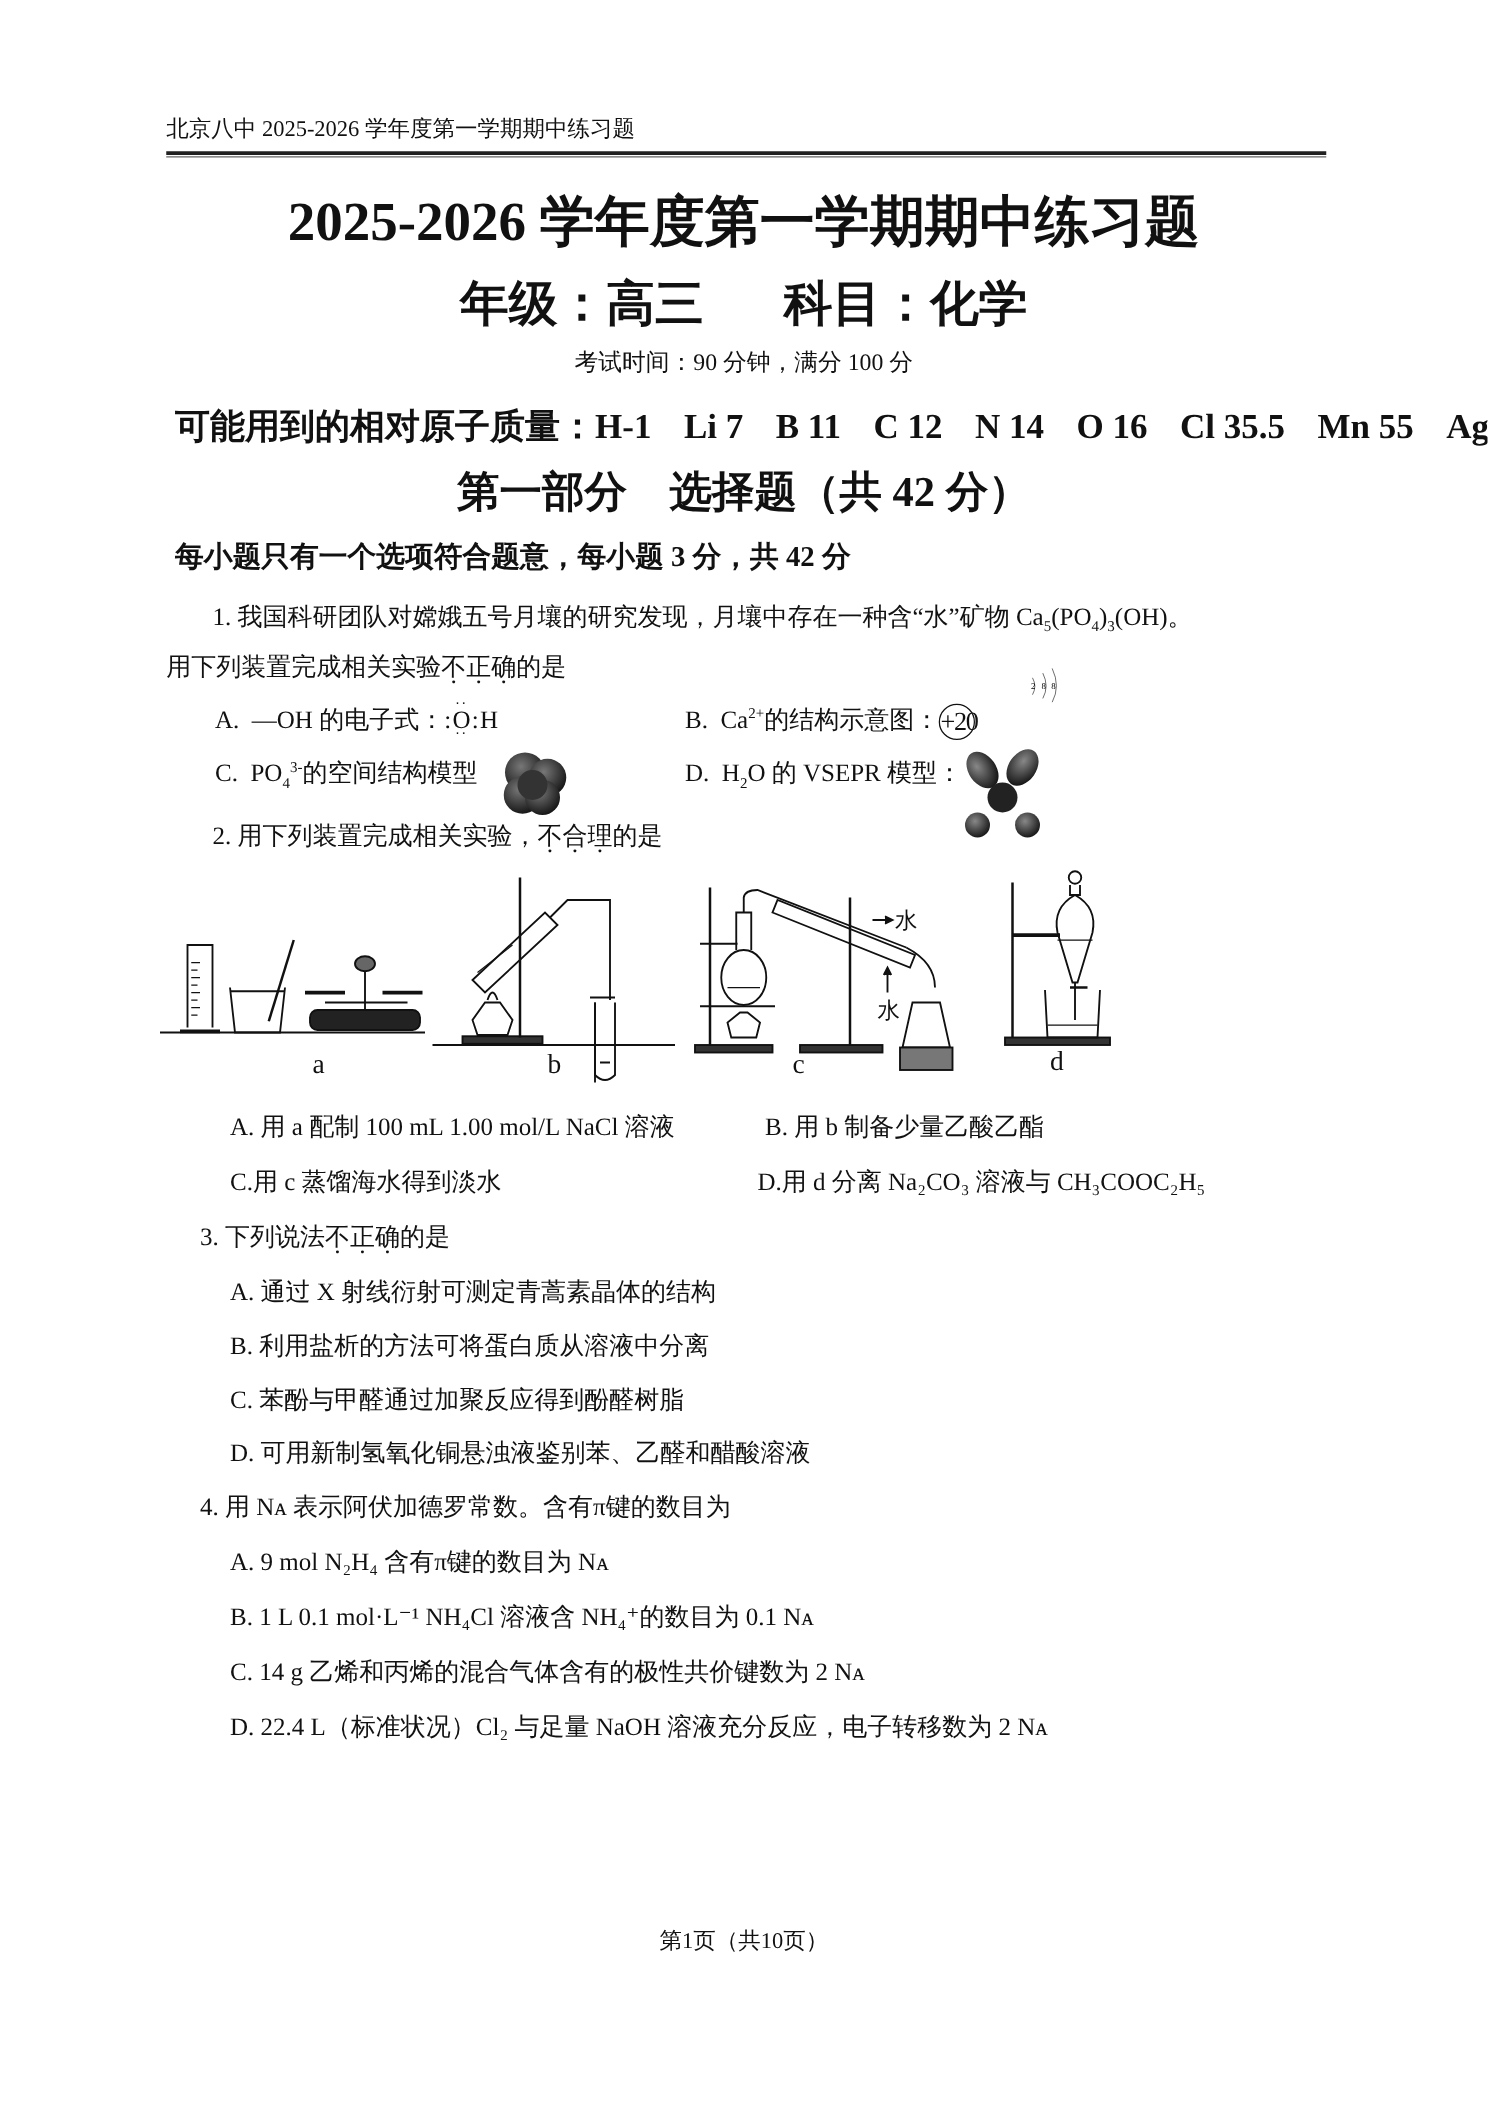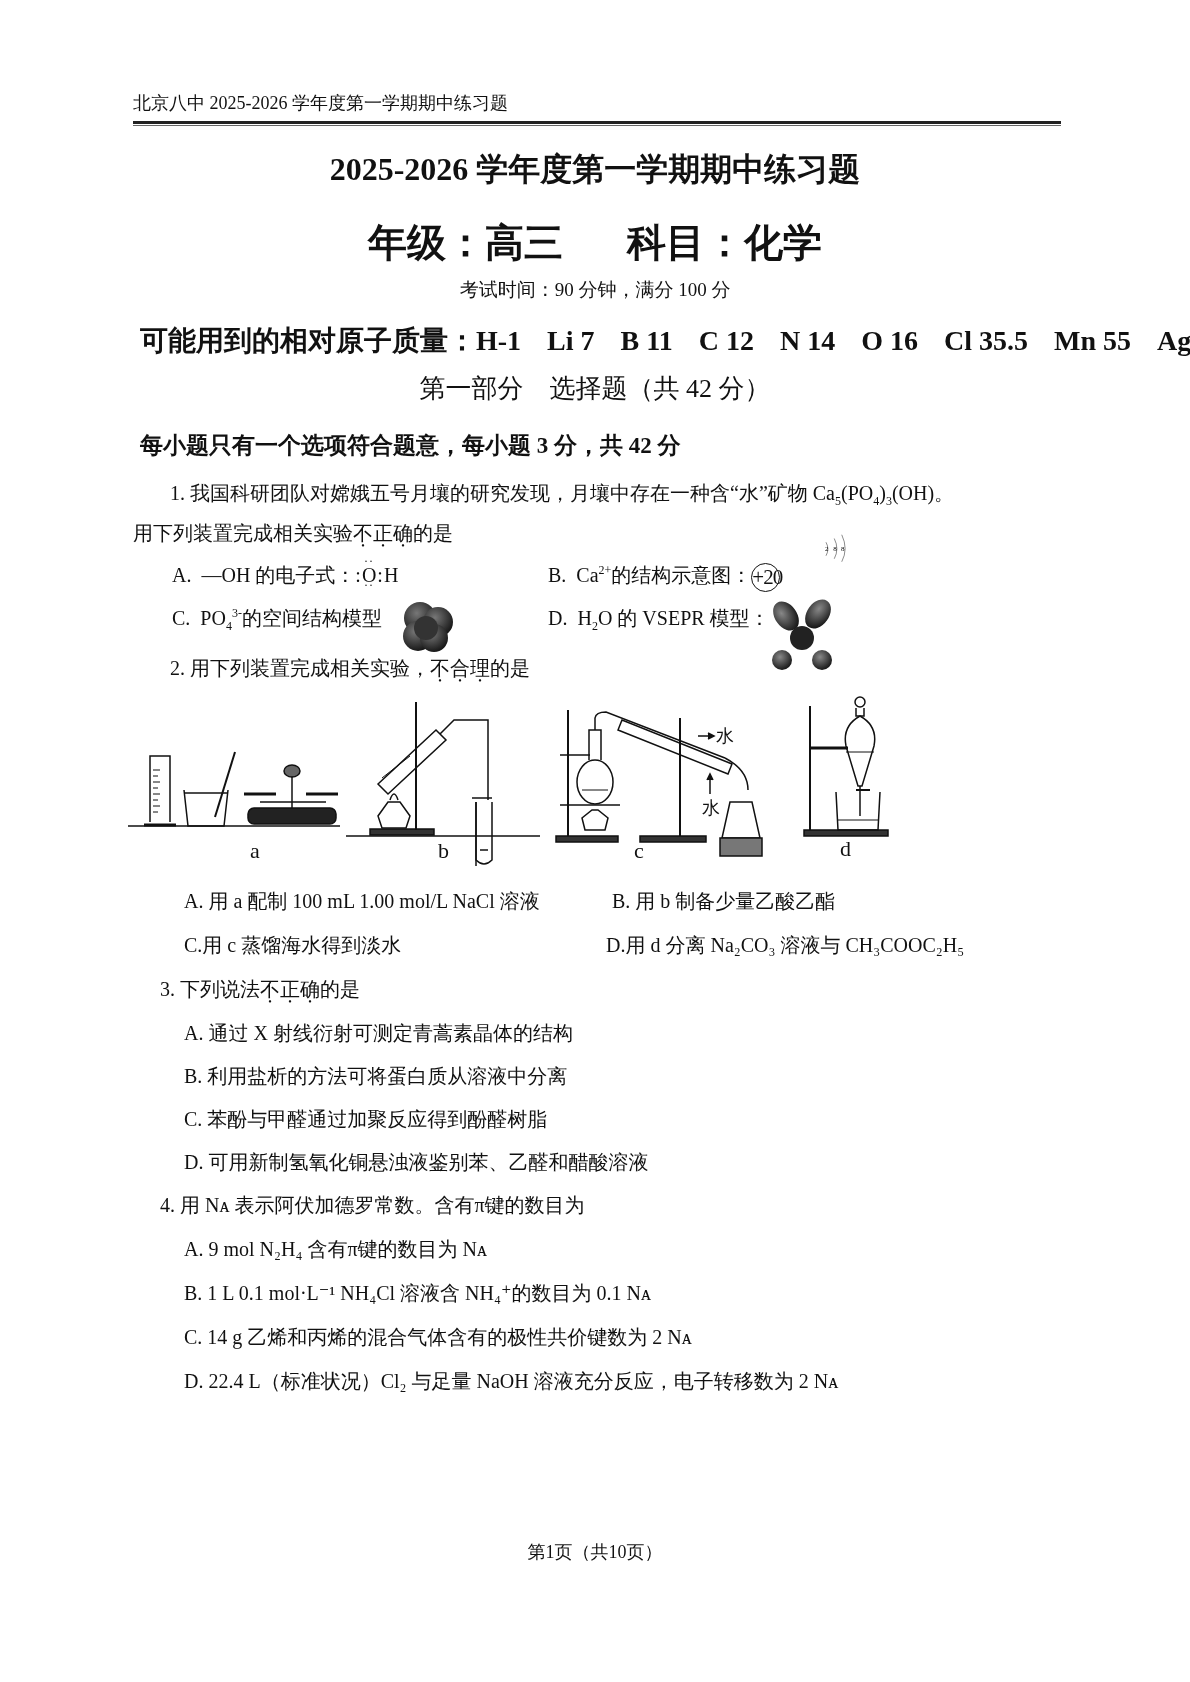--- a/index.html
+++ b/index.html
@@ -2,28 +2,28 @@
 <html><head>
 <meta charset="utf-8">
 <style>
   html, body { margin: 0; padding: 0; background: #ffffff; }
   body { width: 1190px; height: 1682px; position: relative; overflow: hidden;
          font-family: "Liberation Serif", "DejaVu Serif", serif; color: #111; }
   .abs { position: absolute; }
   .header-text { left: 133px; top: 91px; font-size: 18px; letter-spacing: 0; }
   .header-rule { left: 133px; top: 121px; width: 928px; height: 0; border-top: 3px solid #222; }
   .header-rule2 { left: 133px; top: 125px; width: 928px; height: 0; border-top: 1px solid #666; }
-  .title { left: 0; width: 1190px; top: 148px; text-align: center; font-size: 32px; font-weight: bold; }
+  .title { left: 0; width: 1190px; top: 148px; text-align: center; font-size: 44px; font-weight: bold; }
   .subtitle { left: 0; width: 1190px; top: 216px; text-align: center; font-size: 39px; font-weight: bold; }
   .subtitle span { display: inline-block; }
   .subtitle .gap { width: 64px; }
   .exam-info { left: 0; width: 1190px; top: 277px; text-align: center; font-size: 19px; }
   .masses { left: 140px; top: 322px; font-size: 28px; font-weight: bold; white-space: nowrap; }
   .masses .m { margin-left: 26px; }
-  .section-title { left: 0; width: 1190px; top: 371px; text-align: center; font-size: 26px; font-weight: normal; }
+  .section-title { left: 0; width: 1190px; top: 371px; text-align: center; font-size: 34px; font-weight: bold; }
   .section-note { left: 140px; top: 430px; font-size: 23px; font-weight: bold; }
   .q { font-size: 20px; white-space: nowrap; }
   .opt { font-size: 20px; white-space: nowrap; }
   .emph { position: relative; }
   .emph::after { content: "•"; position: absolute; left: 50%; transform: translateX(-50%); top: 18px; font-size: 10px; }
   sub, sup { font-size: 12px; }
   .footer { left: 0; width: 1190px; top: 1540px; text-align: center; font-size: 18px; }
   .circle20 { display: inline-block; border: 1.5px solid #111; border-radius: 50%; width: 27px; height: 27px; line-height: 27px; text-align: left; font-size: 21px; letter-spacing: -1px; vertical-align: middle; }
   .shells { display: inline-block; position: relative; width: 80px; height: 30px; vertical-align: middle; }
 </style>

